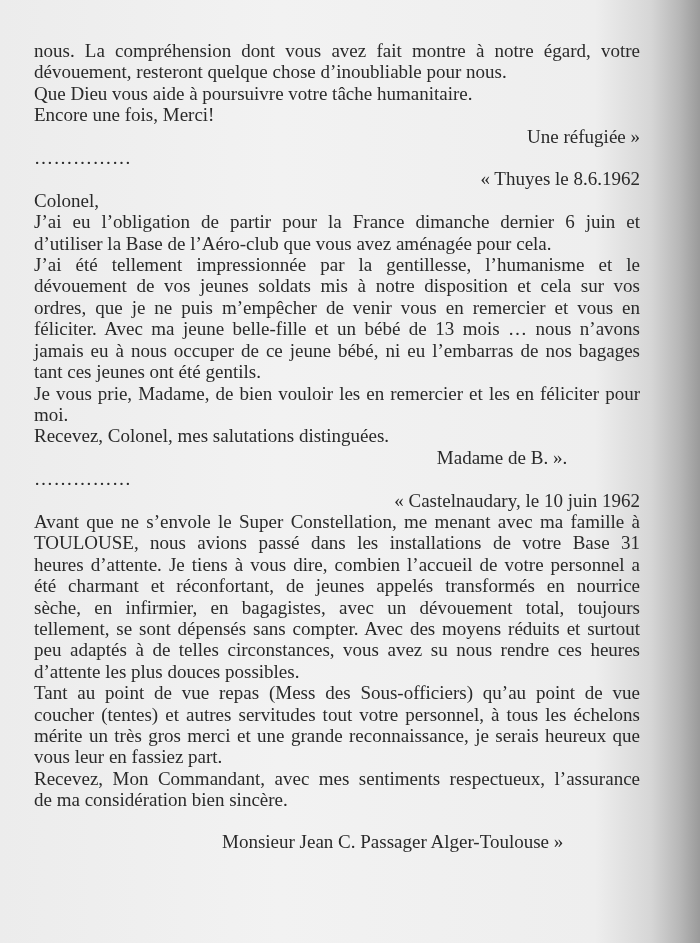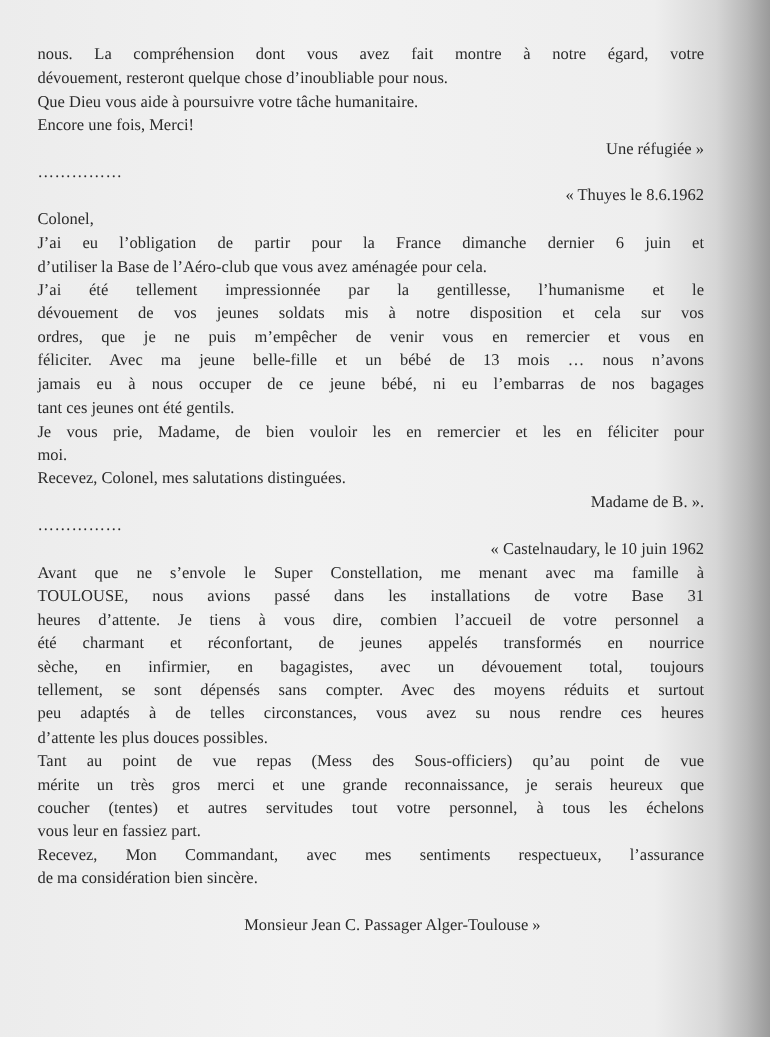--- a/index.html
+++ b/index.html
@@ -13,37 +13,37 @@
       position: relative;
       background: linear-gradient(to right, #ececec 0%, #f2f2f2 40%, #eeeeee 85%, #d6d6d6 93%, #b8b8b8 97%, #9a9a9a 100%);
       font-family: "Liberation Serif", "DejaVu Serif", serif;
       color: #2a2a2a;
     }
     .page {
       position: absolute;
       left: 34px;
       top: 40px;
       width: 606px;
-      font-size: 15px;
+      font-size: 19px;
       line-height: 21.4px;
     }
     .line {
       display: block;
       white-space: nowrap;
     }
     .just {
       text-align: justify;
       text-align-last: justify;
       white-space: normal;
     }
     .right {
       text-align: right;
     }
     .sig1 { text-align: right; padding-left: 436px; }
-    .sig2 { text-align: right; padding-left: 330px; }
+    .sig2 { text-align: center; padding-left: 330px; }
     .sig3 { text-align: left; padding-left: 188px; }
     .dots { letter-spacing: 0.5px; }
     .gap-s { height: 6px; }
     .gap-l { height: 14px; }
   </style>
 </head>
 <body>
 
 <div class="page">
 
@@ -87,22 +87,22 @@
     <span class="line just">Avant que ne s’envole le Super Constellation, me menant avec ma famille à</span>
     <span class="line just">TOULOUSE, nous avions passé dans les installations de votre Base 31</span>
     <span class="line just">heures d’attente. Je tiens à vous dire, combien l’accueil de votre personnel a</span>
     <span class="line just">été charmant et réconfortant, de jeunes appelés transformés en nourrice</span>
     <span class="line just">sèche, en infirmier, en bagagistes, avec un dévouement total, toujours</span>
     <span class="line just">tellement, se sont dépensés sans compter. Avec des moyens réduits et surtout</span>
     <span class="line just">peu adaptés à de telles circonstances, vous avez su nous rendre ces heures</span>
     <span class="line">d’attente les plus douces possibles.</span>
 
     <span class="line just">Tant au point de vue repas (Mess des Sous-officiers) qu’au point de vue</span>
+    <span class="line just">coucher (tentes) et autres servitudes tout votre personnel, à tous les échelons</span>
     <span class="line just">mérite un très gros merci et une grande reconnaissance, je serais heureux que</span>
-    <span class="line just">coucher (tentes) et autres servitudes tout votre personnel, à tous les échelons</span>
     <span class="line">vous leur en fassiez part.</span>
 
     <span class="line just">Recevez, Mon Commandant, avec mes sentiments respectueux, l’assurance</span>
     <span class="line">de ma considération bien sincère.</span>
 
     <div class="gap-l"></div>
     <div class="gap-s"></div>
 
     <span class="line sig3">Monsieur Jean C. Passager Alger-Toulouse »</span>
   </div>

